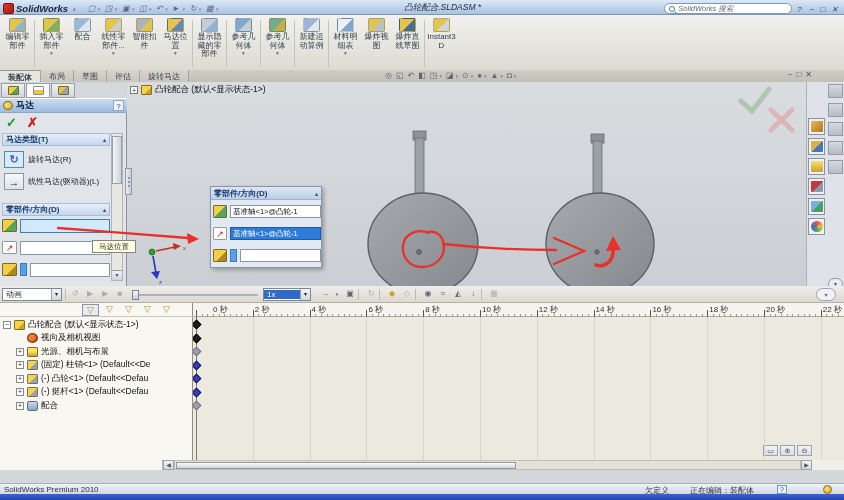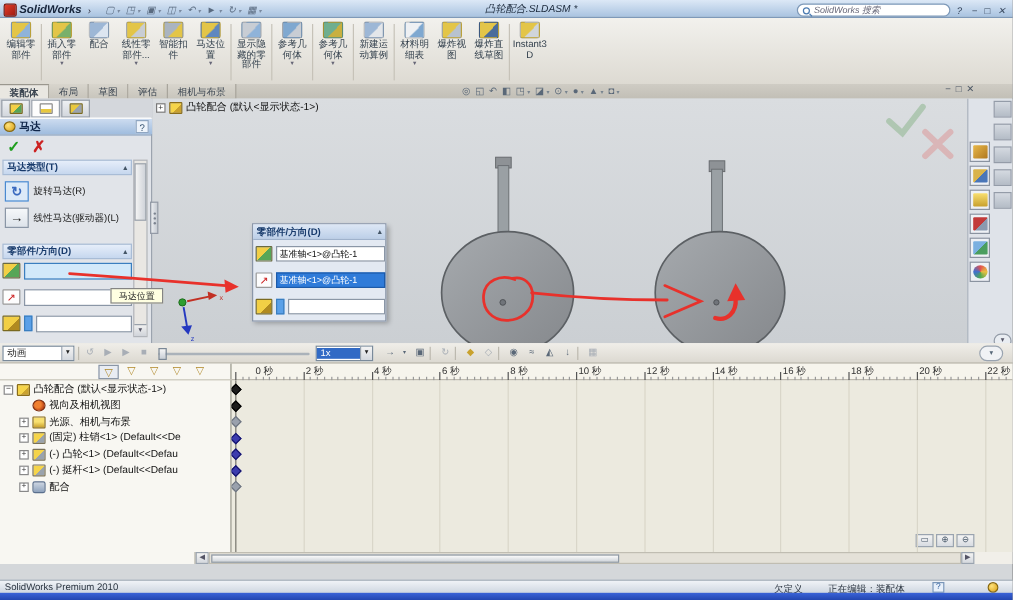--- a/index.html
+++ b/index.html
@@ -306,21 +306,21 @@
         <div class="rlabel">Instant3D</div>
       </div>
     </div>
 
   <div class="tabrow">
     <div class="ctabs">
         <div class="ctab active">装配体</div>
         <div class="ctab">布局</div>
         <div class="ctab">草图</div>
         <div class="ctab">评估</div>
-        <div class="ctab">相机与布景</div>
+        <div class="ctab">旋转马达</div>
       </div>
     <div class="hud">
         <span class="hudbtn">◎</span>
         <span class="hudbtn">◱</span>
         <span class="hudbtn">↶</span>
         <span class="hudbtn">◧</span>
         <span class="hudbtn">◳</span>
         <span class="hudarr">▾</span>
         <span class="hudbtn">◪</span>
         <span class="hudarr">▾</span>

